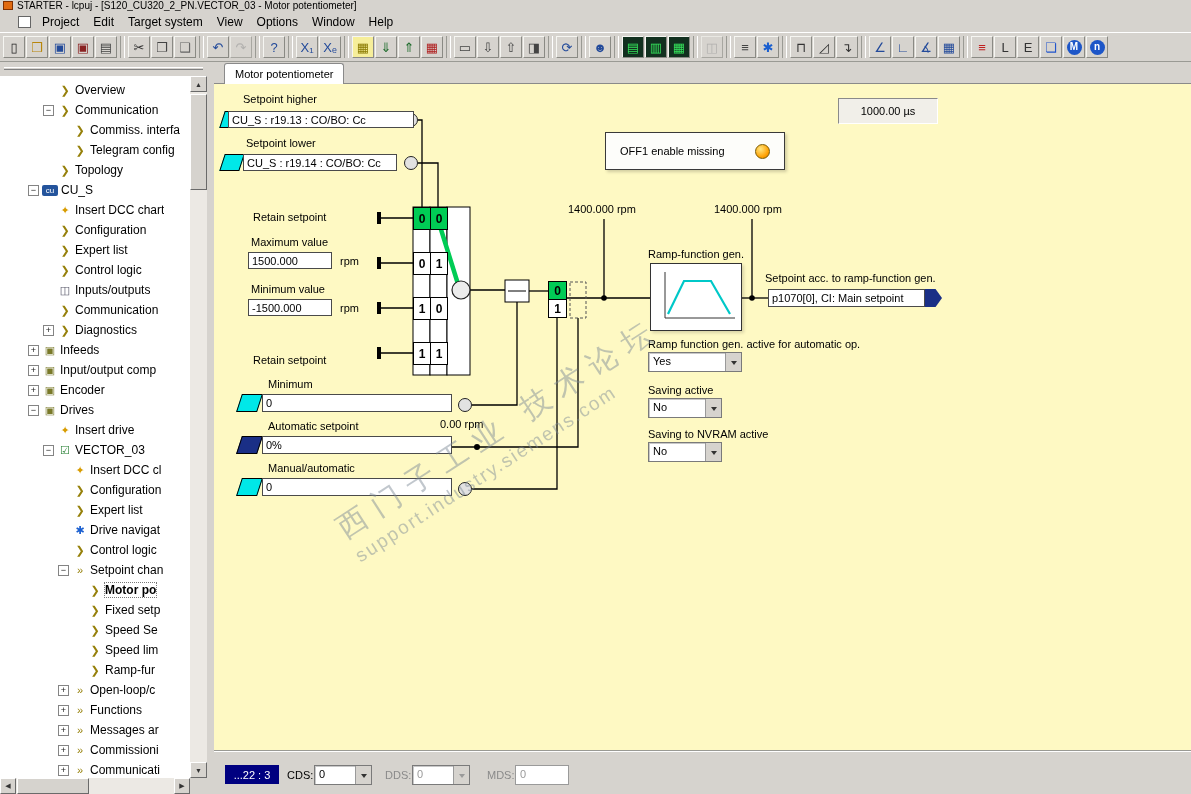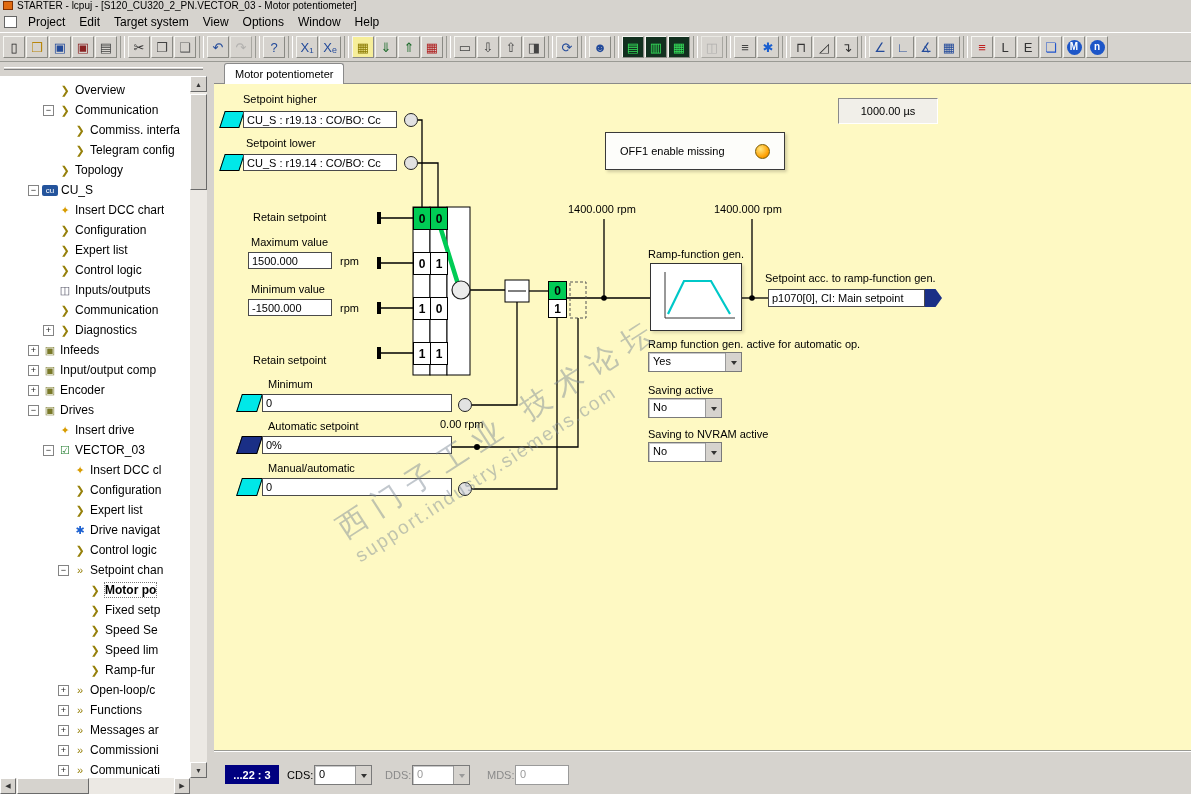--- a/index.html
+++ b/index.html
@@ -3,21 +3,21 @@
 <meta charset="utf-8">
 <style>
   *{box-sizing:border-box}
   html,body{margin:0;padding:0}
   body{width:1191px;height:794px;overflow:hidden;background:#d6d3ce;
        font-family:"Liberation Sans",sans-serif;font-size:11px;color:#000}
   
   .titlebar{height:12px;background:#d6d3ce;display:flex;align-items:flex-start;gap:4px;
             padding:0 3px;overflow:hidden;font-size:10px;white-space:nowrap}
   .appico{width:10px;height:9px;background:#e06a10;border:1px solid #803000;margin-top:1px;flex:none}
-  .menubar{height:20px;display:flex;align-items:center;padding:0 2px;font-size:12px}
+  .menubar{height:20px;display:flex;align-items:center;padding:0 16px;font-size:12px}
   .docico{width:13px;height:12px;border:1px solid #666;background:#fff;margin:0 4px 0 2px;flex:none}
   .menu-item{padding:2px 7px;white-space:nowrap}
   .toolbar{height:30px;display:flex;align-items:center;padding:2px 3px;gap:1px;
            border-top:1px solid #ffffff;border-bottom:1px solid #9a9a94}
   .tbtn{width:22px;height:22px;flex:none;display:flex;align-items:center;justify-content:center;
         background:#d6d3ce;border:1px solid;border-color:#f6f6f2 #8a8a84 #8a8a84 #f6f6f2;
         font-size:13px;line-height:1;overflow:hidden}
   .tbtn.dark{background:#12301f}
   .tbtn.dis{opacity:.6}
   .tbtn .circ{width:15px;height:15px;border-radius:50%;display:flex;align-items:center;
@@ -80,21 +80,21 @@
          display:flex;align-items:center;justify-content:center;font-size:11px}
   .rampbox{position:absolute;z-index:2;background:#fff;border:1px solid #333;box-shadow:2px 2px 3px rgba(0,0,0,.15)}
   .wm{position:absolute;left:115px;top:430px;transform:rotate(-33deg);transform-origin:0 0;
       color:rgba(125,138,150,.48);pointer-events:none;z-index:5;white-space:nowrap}
   .wm .l1{font-size:30px;letter-spacing:10px}
   .wm .l2{font-size:19px;letter-spacing:2px}
   
   .bottombar{height:44px;flex:none;position:relative;background:#d6d3ce;
              border-top:1px solid #9a9a94;box-shadow:inset 0 1px 0 #fff}
   .pbox{position:absolute;left:11px;top:14px;width:54px;height:19px;background:#000080;color:#fff;
-        font-weight:bold;font-size:11px;display:flex;align-items:center;justify-content:center}
+        font-weight:normal;font-size:11px;display:flex;align-items:center;justify-content:center}
   .sblabel{position:absolute;top:18px;font-size:11px}
   .sblabel.dim{color:#8a8a8a}
   .mdsfield{position:absolute;top:14px;height:20px;background:#fff;border:1px solid #9a9a9a;
             color:#9a9a9a;font-size:11px;padding:2px 4px}
 </style>
 </head>
 <body>
 
 <div class="titlebar">
   <span class="appico"></span>
@@ -499,21 +499,21 @@
         <rect x="356" y="198" width="16" height="36" fill="none" stroke="#555" stroke-dasharray="3,2"></rect>
         <circle cx="247" cy="206" r="9" fill="#ececec" stroke="#222" stroke-width="1.2"></circle>
         <circle cx="197" cy="36" r="6.5" fill="#e2e2e2" stroke="#222"></circle>
         <circle cx="197" cy="79" r="6.5" fill="#e2e2e2" stroke="#222"></circle>
         <circle cx="251" cy="321" r="6.5" fill="#e2e2e2" stroke="#222"></circle>
         <circle cx="251" cy="405" r="6.5" fill="#e2e2e2" stroke="#222"></circle>
       </svg>
 
       <span class="dlabel" style="left:29px;top:9px">Setpoint higher</span>
       <span class="chip cyan" style="left:8px;top:27px;width:20px;height:17px"></span>
-      <div class="pfield" style="left:29px;top:27px;width:154px;height:17px">CU_S : r19.13 : CO/BO: Cc</div>
+      <div class="pfield" style="left:14px;top:27px;width:186px;height:17px">CU_S : r19.13 : CO/BO: Cc</div>
 
       <span class="dlabel" style="left:32px;top:53px">Setpoint lower</span>
       <span class="chip cyan" style="left:8px;top:70px;width:20px;height:17px"></span>
       <div class="pfield" style="left:29px;top:70px;width:154px;height:17px">CU_S : r19.14 : CO/BO: Cc</div>
 
       <span class="dlabel" style="left:39px;top:127px">Retain setpoint</span>
       <span class="dlabel" style="left:37px;top:152px">Maximum value</span>
       <div class="pfield" style="left:34px;top:168px;width:84px;height:17px">1500.000</div>
       <span class="dlabel" style="left:126px;top:171px">rpm</span>
       <span class="dlabel" style="left:37px;top:199px">Minimum value</span>

